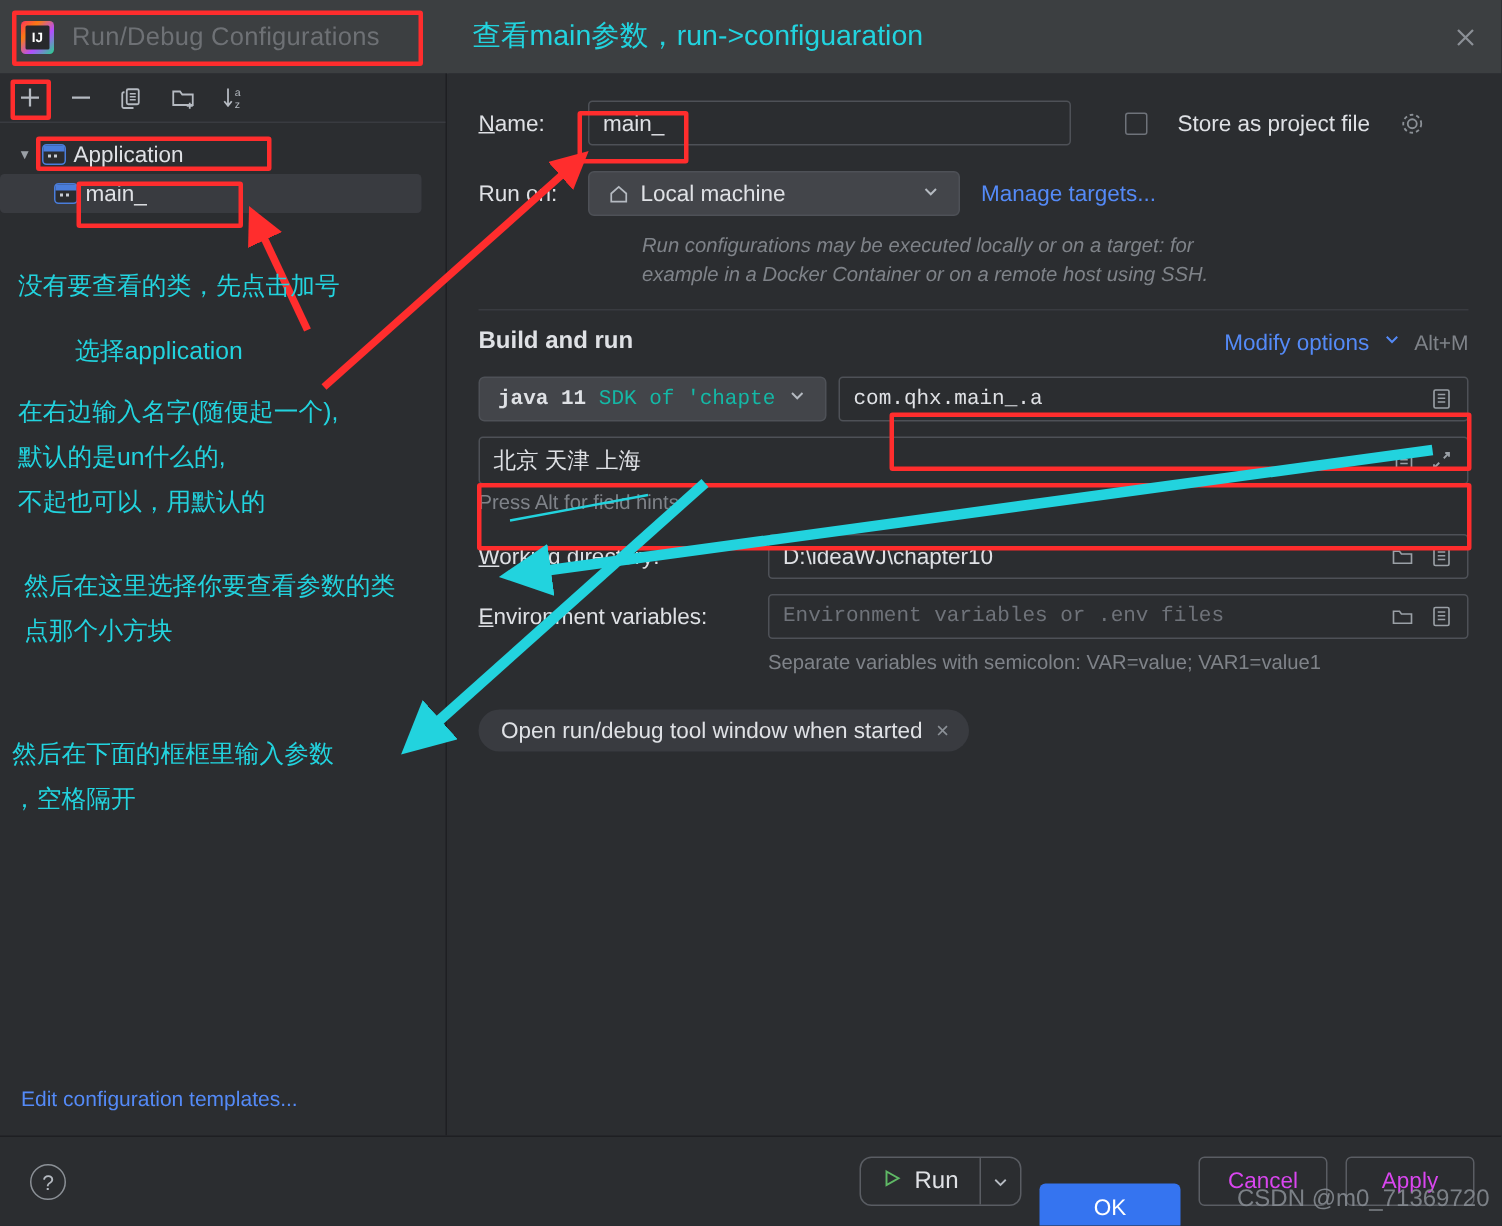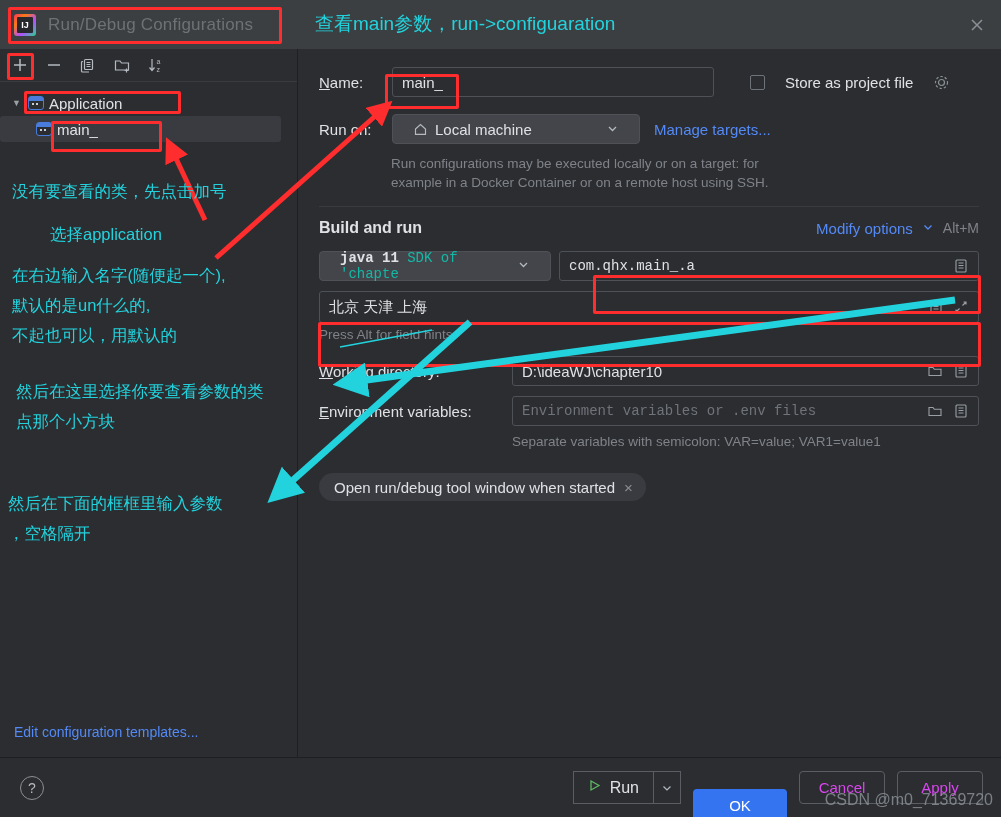--- a/index.html
+++ b/index.html
@@ -82,21 +82,21 @@
   .row { display: flex; align-items: center; margin-bottom: 0; }
   .lbl { color: #dfe1e5; font-size: 15px; }
   .lbl u { text-decoration: underline; }
   .field {
     background: #2b2d30; border: 1px solid #4e5157; border-radius: 3px;
     height: 30px; color: #dfe1e5; font-size: 15px;
     display: flex; align-items: center; padding: 0 9px;
   }
   .combo {
     background: #43454a; border: 1px solid #4e5157; border-radius: 4px;
-    height: 30px; display: flex; align-items: center; padding: 0 20px;
+    height: 30px; display: flex; align-items: center; padding: 0 12px;
     color: #dfe1e5; font-size: 15px; cursor: pointer;
   }
   .link { color: #548af7; font-size: 15px; cursor: pointer; }
   .help { color: #7f8389; font-size: 13.5px; line-height: 19px; }
   .sec-title { color: #dfe1e5; font-size: 16px; font-weight: bold; }
   .divider { height: 1px; background: #393b40; margin: 14px 0 12px 0; }
   .chip {
     display: inline-flex; align-items: center; gap: 9px;
     background: #393b40; border-radius: 15px; height: 28px; padding: 0 13px 0 15px;
     color: #dfe1e5; font-size: 15px; cursor: pointer;
@@ -120,21 +120,21 @@
     margin-left: 20px; cursor: pointer;
   }
   .btn {
     height: 33px; border-radius: 4px; font-size: 15px;
     display: flex; align-items: center; justify-content: center; cursor: pointer;
   }
   .btn-default { background: #3574f0; color: #fff; width: 94px; margin-top: 36px; }
   .btn-plain { background: #2b2d30; border: 1px solid #5a5d63; color: #d946ef; width: 86px; }
   .btn-run {
     background: #2b2d30; border: 1px solid #5a5d63; color: #dfe1e5;
-    height: 33px; border-radius: 0; display: flex; align-items: center; cursor: pointer;
+    height: 33px; border-radius: 8px; display: flex; align-items: center; cursor: pointer;
   }
   .btn-run .main { display:flex; align-items:center; gap:8px; padding: 0 14px 0 13px; height:100%; }
   .btn-run .sep { width:1px; height:100%; background:#5a5d63; }
   .btn-run .caret { width:26px; display:flex; align-items:center; justify-content:center; color:#b5bac1; }
 
   
   .anno-box {
     position: absolute; border: 3px solid #ff2d2d; border-radius: 2px;
     pointer-events: none;
   }
@@ -250,21 +250,21 @@
         <span>
           <svg width="13" height="13" viewBox="0 0 13 13">
               <path d="M3 5 L6.5 8.5 L10 5" stroke="#b5bac1" stroke-width="1.3" fill="none"></path>
             </svg>
         </span>
       </div>
       <div class="link" style="margin-left:14px;">Manage targets...</div>
     </div>
 
     
-    <div style="margin-left:72px;">
+    <div style="margin-left:109px;font-style:italic;">
       <div class="help">Run configurations may be executed locally or on a target: for</div>
       <div class="help">example in a Docker Container or on a remote host using SSH.</div>
     </div>
 
     <div class="divider"></div>
 
     
     <div class="row" style="justify-content:space-between;margin-bottom:14px;">
       <div class="sec-title">Build and run</div>
       <div style="display:flex;align-items:center;gap:9px;">

